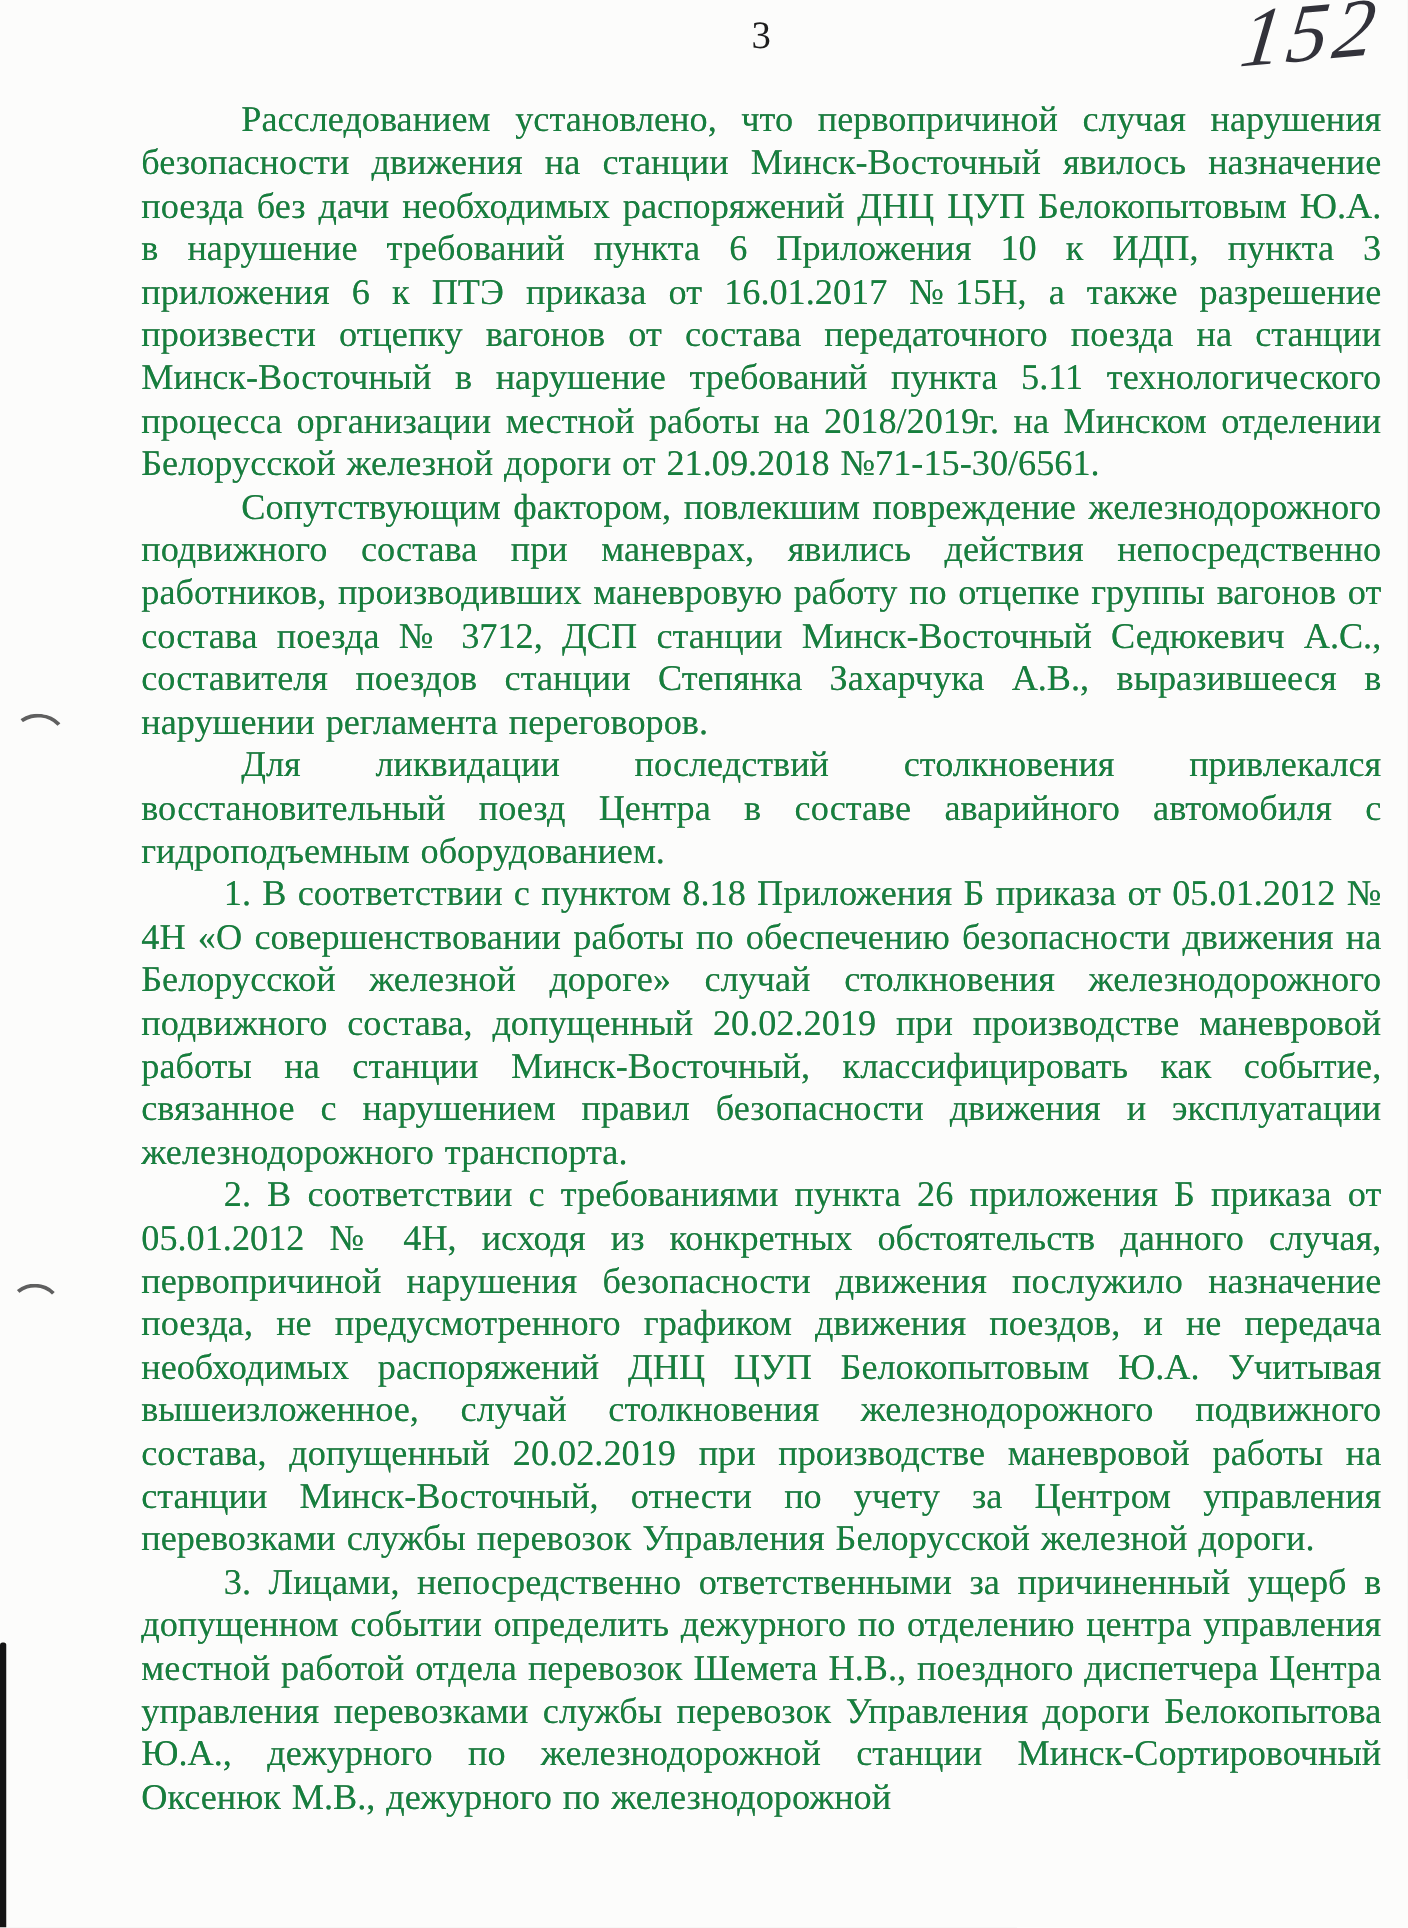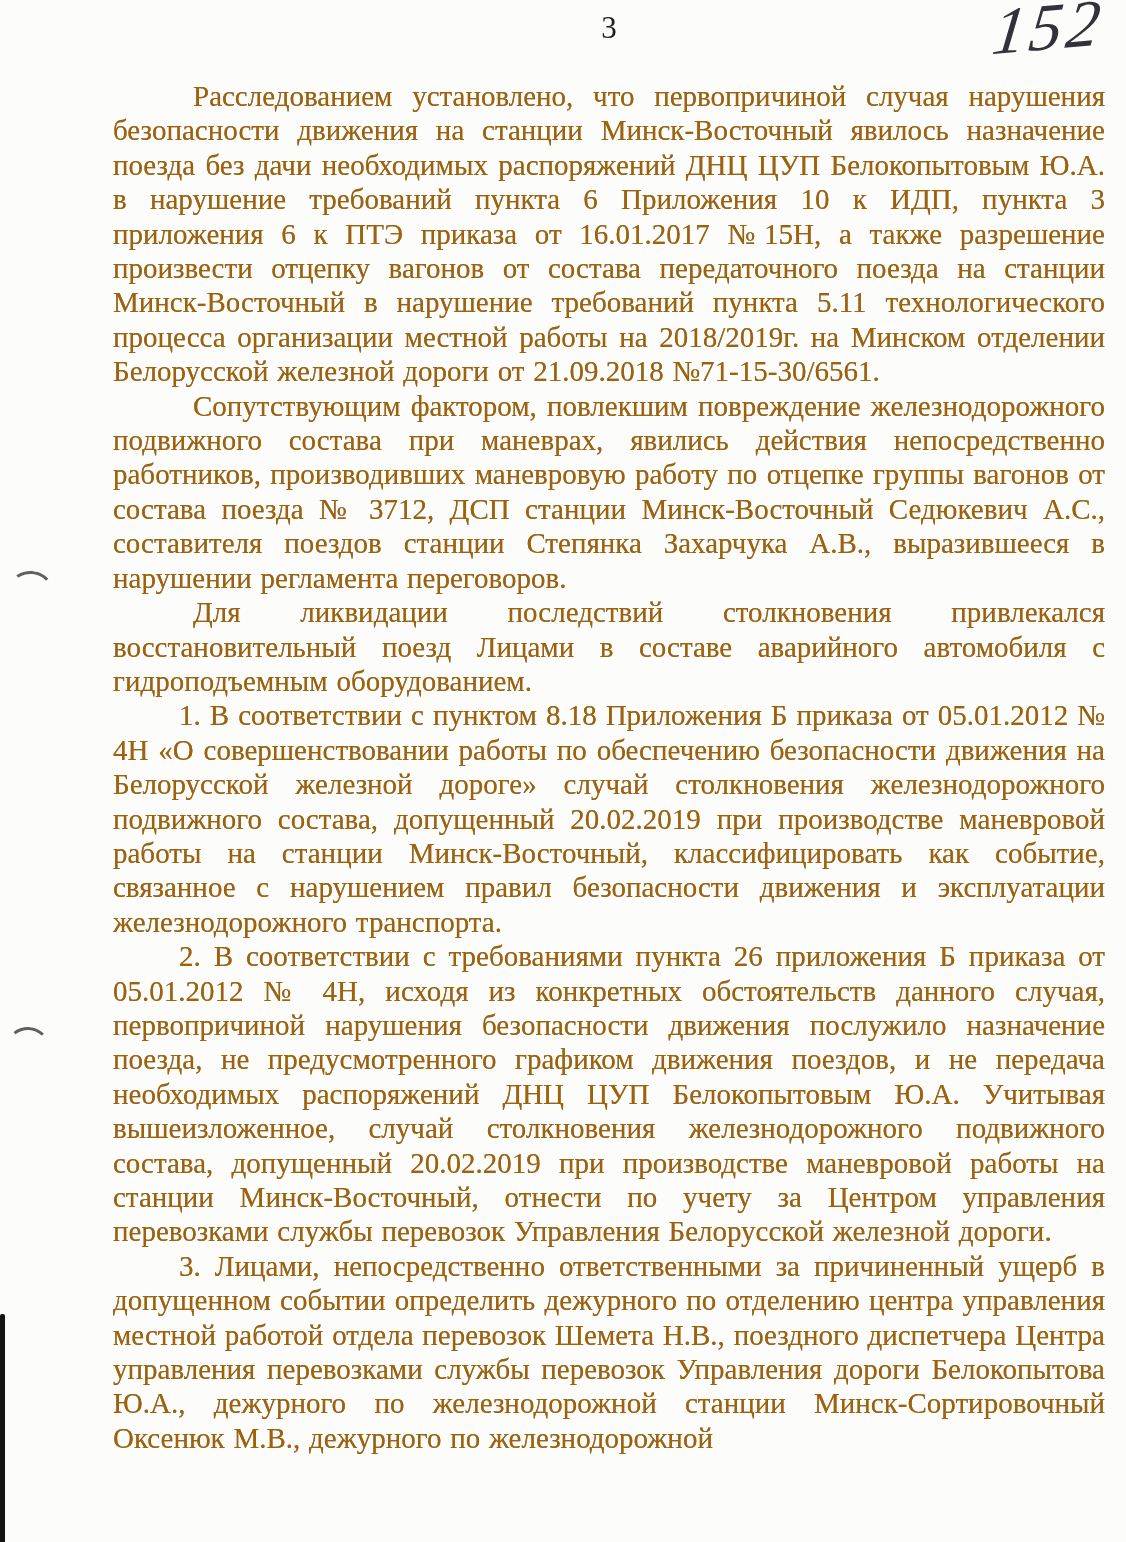--- a/index.html
+++ b/index.html
@@ -34,21 +34,21 @@
     letter-spacing: 4px;
     line-height: 1;
   }
   .body-text {
     position: absolute;
     left: 113px;
     top: 79px;
     width: 992px;
     font-size: 29px;
     line-height: 34.4px;
-    color: #a16207;
+    color: #15803d;
     text-align: justify;
     word-spacing: 1.5px;
     text-shadow: 0 0 0.5px rgba(40,40,40,0.55);
   }
   .body-text p { margin: 0; }
   .para { text-indent: 80px; }
   .item { text-indent: 66px; }
   .heading {
     text-indent: 0;
     margin-top: 16px !important;
@@ -84,21 +84,21 @@
 
   <div class="folio">152</div>
 
   <span class="arc arc1"></span>
   <span class="arc arc2"></span>
   <span class="edge-line"></span>
 
   <div class="body-text">
     <p class="para">Расследованием установлено, что первопричиной случая нарушения безопасности движения на станции Минск-Восточный явилось назначение поезда без дачи необходимых распоряжений ДНЦ ЦУП Белокопытовым Ю.А. в нарушение требований пункта 6 Приложения 10 к ИДП, пункта 3 приложения 6 к ПТЭ приказа от 16.01.2017 №15Н, а также разрешение произвести отцепку вагонов от состава передаточного поезда на станции Минск-Восточный в нарушение требований пункта 5.11 технологического процесса организации местной работы на 2018/2019г. на Минском отделении Белорусской железной дороги от 21.09.2018 №71-15-30/6561.</p>
     <p class="para">Сопутствующим фактором, повлекшим повреждение железнодорожного подвижного состава при маневрах, явились действия непосредственно работников, производивших маневровую работу по отцепке группы вагонов от состава поезда № 3712, ДСП станции Минск-Восточный Седюкевич А.С., составителя поездов станции Степянка Захарчука А.В., выразившееся в нарушении регламента переговоров.</p>
-    <p class="para">Для ликвидации последствий столкновения привлекался восстановительный поезд Лицами в составе аварийного автомобиля с гидроподъемным оборудованием.</p>
+    <p class="para">Для ликвидации последствий столкновения привлекался восстановительный поезд Центра в составе аварийного автомобиля с гидроподъемным оборудованием.</p>
 
 
     <p class="item">1. В соответствии с пунктом 8.18 Приложения Б приказа от 05.01.2012 № 4Н «О совершенствовании работы по обеспечению безопасности движения на Белорусской железной дороге» случай столкновения железнодорожного подвижного состава, допущенный 20.02.2019 при производстве маневровой работы на станции Минск-Восточный, классифицировать как событие, связанное с нарушением правил безопасности движения и эксплуатации железнодорожного транспорта.</p>
     <p class="item">2. В соответствии с требованиями пункта 26 приложения Б приказа от 05.01.2012 № 4Н, исходя из конкретных обстоятельств данного случая, первопричиной нарушения безопасности движения послужило назначение поезда, не предусмотренного графиком движения поездов, и не передача необходимых распоряжений ДНЦ ЦУП Белокопытовым Ю.А. Учитывая вышеизложенное, случай столкновения железнодорожного подвижного состава, допущенный 20.02.2019 при производстве маневровой работы на станции Минск-Восточный, отнести по учету за Центром управления перевозками службы перевозок Управления Белорусской железной дороги.</p>
     <p class="item">3. Лицами, непосредственно ответственными за причиненный ущерб в допущенном событии определить дежурного по отделению центра управления местной работой отдела перевозок Шемета Н.В., поездного диспетчера Центра управления перевозками службы перевозок Управления дороги Белокопытова Ю.А., дежурного по железнодорожной станции Минск-Сортировочный Оксенюк М.В., дежурного по железнодорожной</p>
   </div>
 
 </div>
 
 </body></html>

